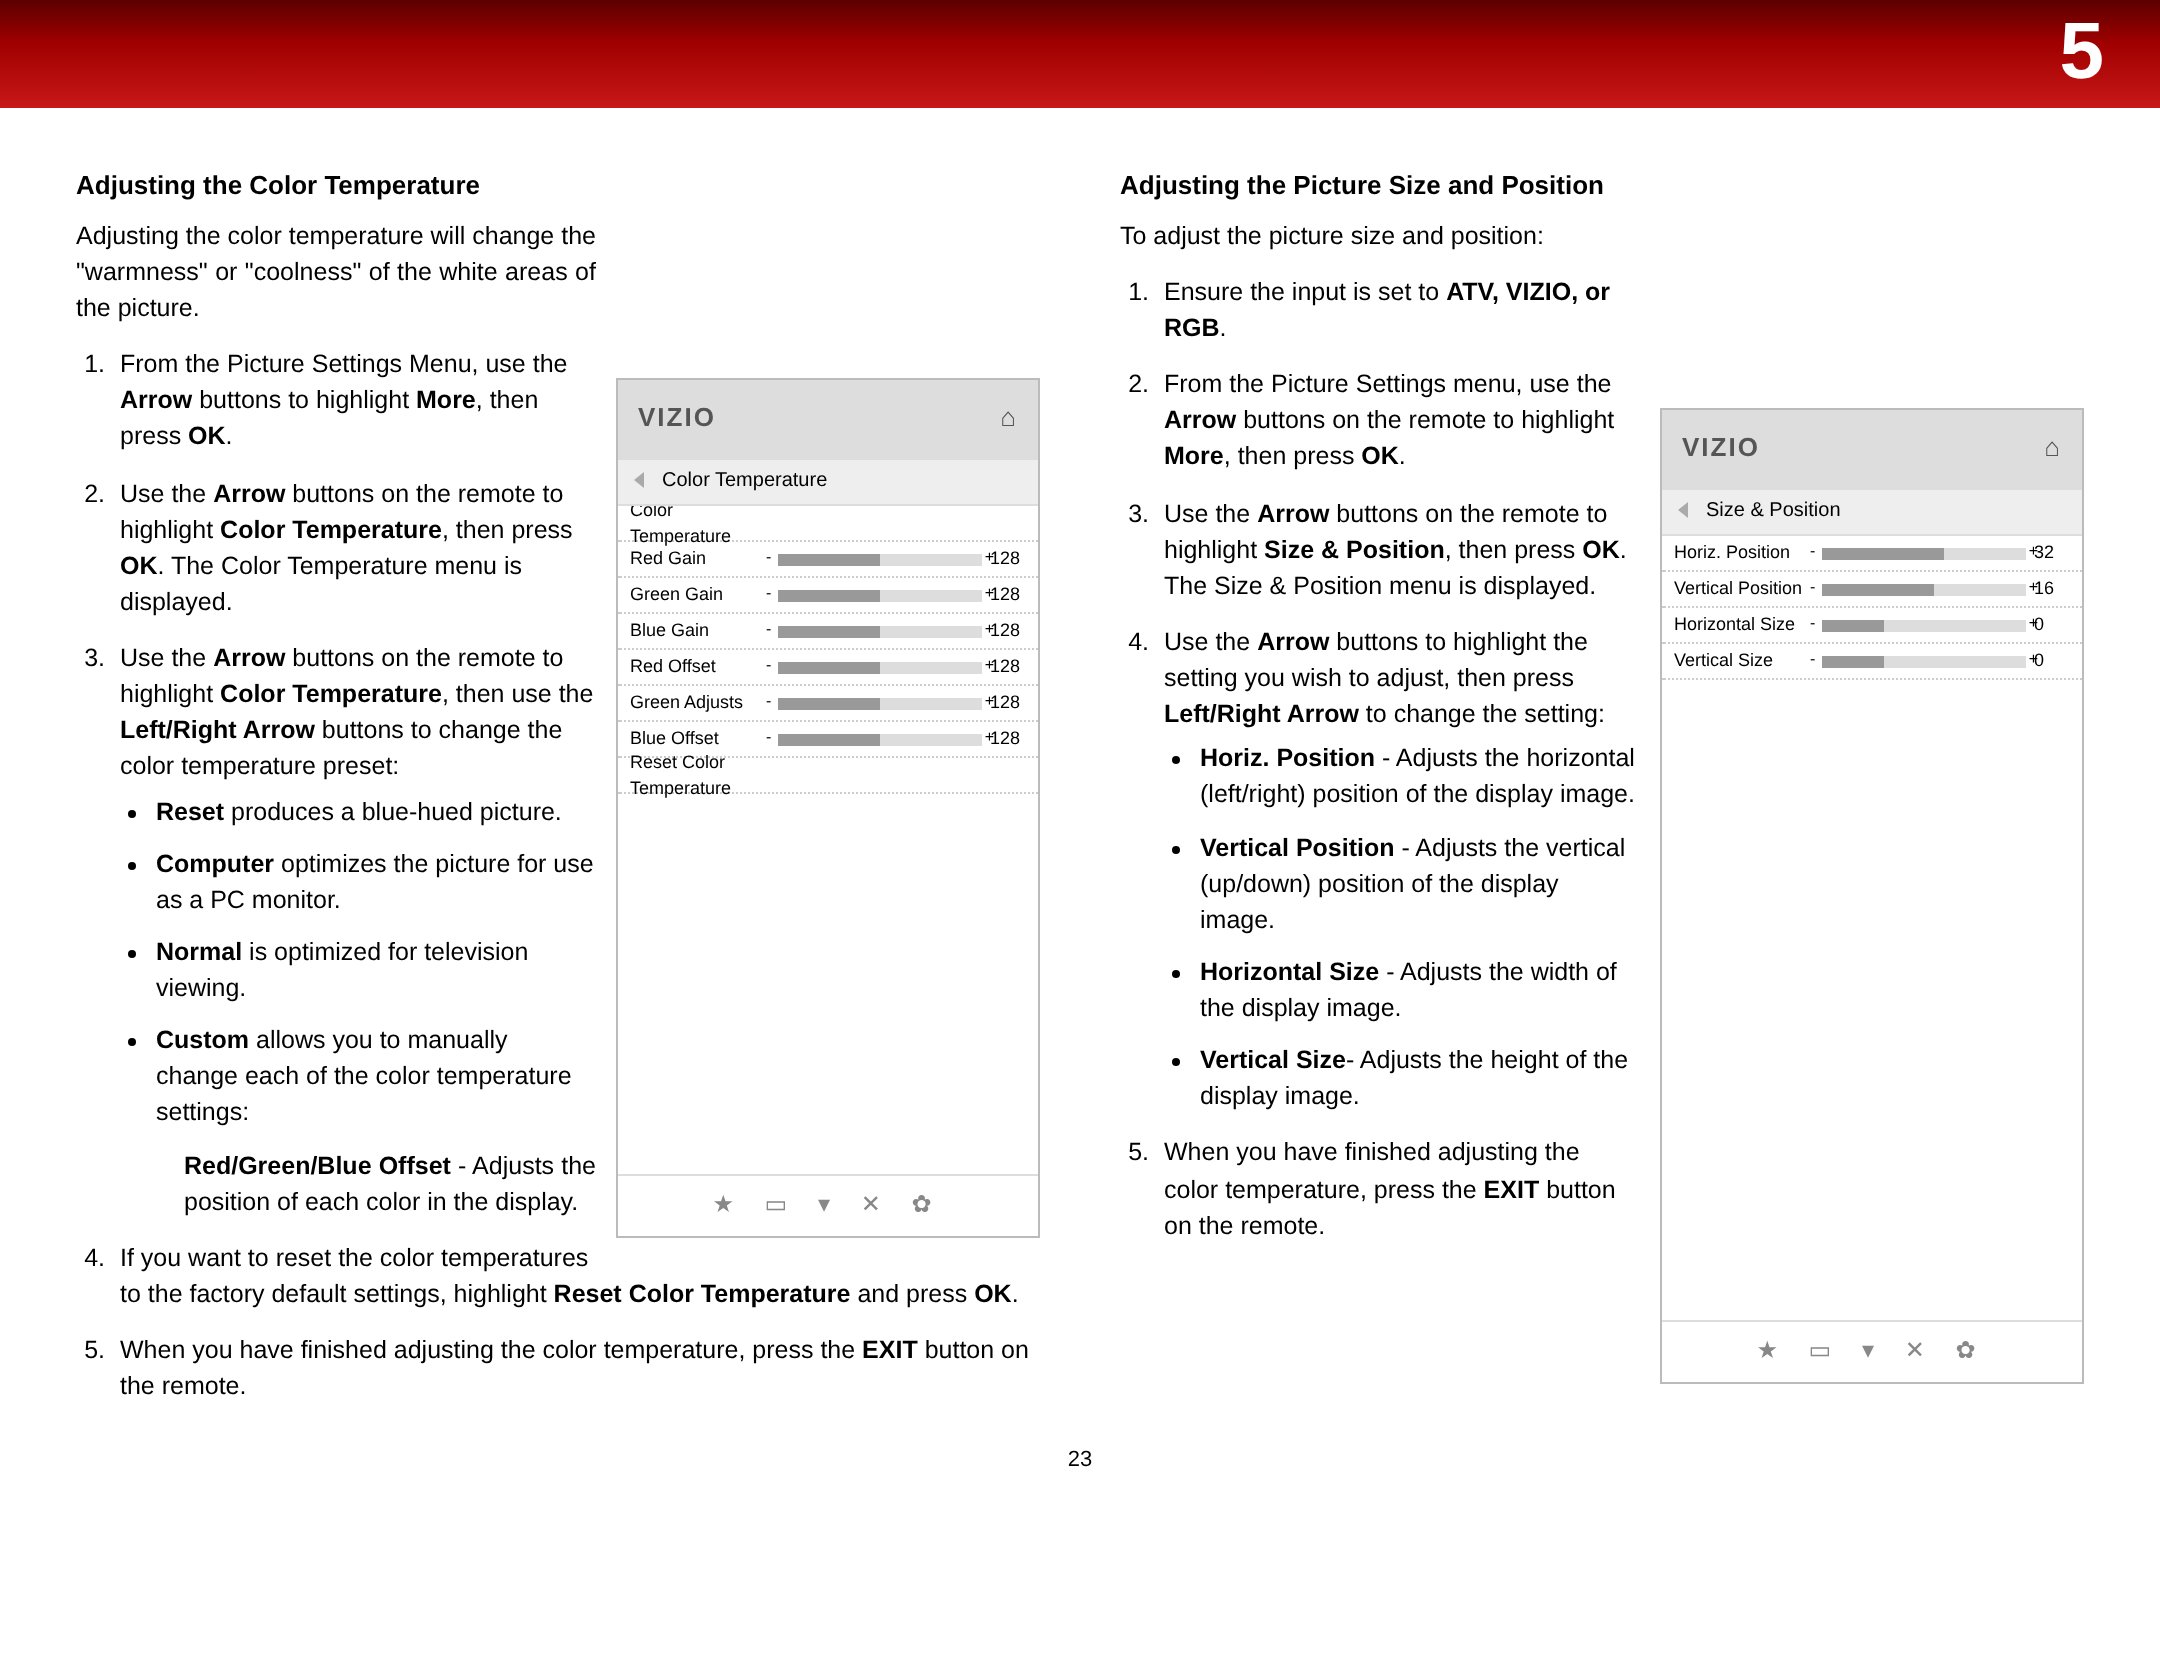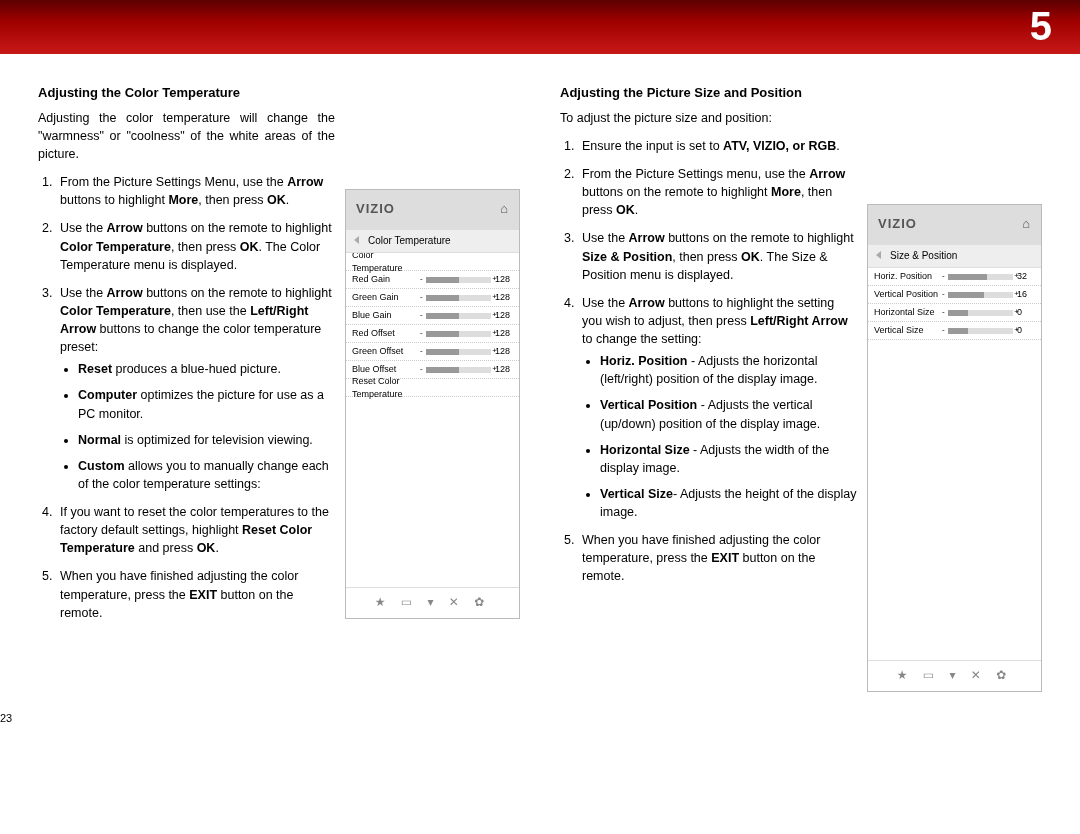--- a/index.html
+++ b/index.html
@@ -8,37 +8,37 @@
 .pgnum{position:absolute;right:28px;top:4px;color:#fff;font-size:40px;font-weight:bold}
 .content{display:flex;padding:30px 38px 0 38px;gap:40px}
 .col{flex:1;font-size:12.5px;line-height:1.45}
 .col h4{font-size:13px;font-weight:bold;margin-bottom:6px}
 .col p{margin-bottom:10px;text-align:justify}
 ol{list-style:decimal;padding-left:18px}
 ol>li{margin-bottom:10px;padding-left:4px}
 ul{list-style:disc;padding-left:18px;margin-top:4px}
 ul>li{margin-bottom:8px}
 .fw{font-weight:bold}
-.floatbox{float:right;width:175px;border:1px solid #bbb;margin-left:10px;margin-bottom:8px;background:#fff}
+.floatbox{float:right;width:212px;border:1px solid #bbb;margin-left:10px;margin-bottom:8px;background:#fff}
 .brand{background:#ddd;padding:10px 10px;position:relative}
 .brand span{font-family:Arial;font-weight:bold;letter-spacing:1px;font-size:13px;color:#555}
 .home{position:absolute;right:10px;top:10px;font-size:12px;color:#888}
 .menu-title{background:#eee;font-size:10px;padding:4px 6px 4px 22px;border-top:1px solid #ddd;border-bottom:1px solid #ddd;position:relative}
 .tri{position:absolute;left:8px;top:6px;width:0;height:0;border-top:4px solid transparent;border-bottom:4px solid transparent;border-right:5px solid #aaa}
 .mrow{display:flex;align-items:center;font-size:9px;padding:2px 6px;border-bottom:1px dotted #ccc;height:18px}
 .mrow .lbl{flex:0 0 70px}
 .mrow .bar{flex:1;height:6px;background:#ddd;position:relative;margin:0 4px}
 .mrow .bar .f{position:absolute;left:0;top:0;height:6px;background:#999}
 .mrow .bar::before{content:"-";position:absolute;left:-6px;top:-4px;font-size:8px}
 .mrow .bar::after{content:"+";position:absolute;right:-6px;top:-4px;font-size:8px}
 .mrow .val{flex:0 0 18px;text-align:left}
 .spacer{height:190px}
 .spacer2{height:320px}
 .btmicons{border-top:1px solid #ddd;text-align:center;padding:6px;font-size:12px;color:#888;letter-spacing:6px}
-.footer{font-size:11px;padding-top:12px}
+.footer{text-align:center;font-size:11px;padding-top:12px}
 .sub{padding-left:14px}
 .just{text-align:justify}
 </style>
 </head>
 <body>
 
 <div class="header">
   <div class="pgnum">5</div>
 </div>
 
@@ -80,21 +80,21 @@
             <span class="val">128</span>
           </div>
           <div class="mrow">
             <span class="lbl">Red Offset</span>
             <span class="bar">
               <span class="f" style="width: 50%;"></span>
             </span>
             <span class="val">128</span>
           </div>
           <div class="mrow">
-            <span class="lbl">Green Offset</span>
+            <span class="lbl">Green Adjusts</span>
             <span class="bar">
               <span class="f" style="width: 50%;"></span>
             </span>
             <span class="val">128</span>
           </div>
           <div class="mrow">
             <span class="lbl">Blue Offset</span>
             <span class="bar">
               <span class="f" style="width: 50%;"></span>
             </span>
@@ -113,20 +113,21 @@
     <ol>
       <li><span>From the Picture Settings Menu, use the </span><span class="fw">Arrow</span><span> buttons to highlight </span><span class="fw">More</span><span>, then press </span><span class="fw">OK</span>.</li>
       <li><span>Use the </span><span class="fw">Arrow</span><span> buttons on the remote to highlight </span><span class="fw">Color Temperature</span><span>, then press </span><span class="fw">OK</span><span>. The Color Temperature menu is displayed.</span></li>
       <li><span>Use the </span><span class="fw">Arrow</span><span> buttons on the remote to highlight </span><span class="fw">Color Temperature</span><span>, then use the </span><span class="fw">Left/Right Arrow</span><span> buttons to change the color temperature preset:</span>
         <ul>
           <li><span class="fw">Reset</span><span> produces a blue-hued picture.</span></li>
           <li><span class="fw">Computer</span><span> optimizes the picture for use as a PC monitor.</span></li>
           <li><span class="fw">Normal</span><span> is optimized for television viewing.</span></li>
           <li><span class="fw">Custom</span><span> allows you to manually change each of the color temperature settings:</span>
             <div class="sub" style="margin-top:8px">
+              <p><span class="fw">Red/Green/Blue Offset</span><span> - Adjusts the position of each color in the display.</span></p>
             </div>
           </li>
         </ul>
       </li>
       <li><span>If you want to reset the color temperatures to the factory default settings, highlight </span><span class="fw">Reset Color Temperature</span><span> and press </span><span class="fw">OK</span>.</li>
       <li><span>When you have finished adjusting the color temperature, press the </span><span class="fw">EXIT</span><span> button on the remote.</span></li>
     </ol>
   </div>
 
   <div class="col">

